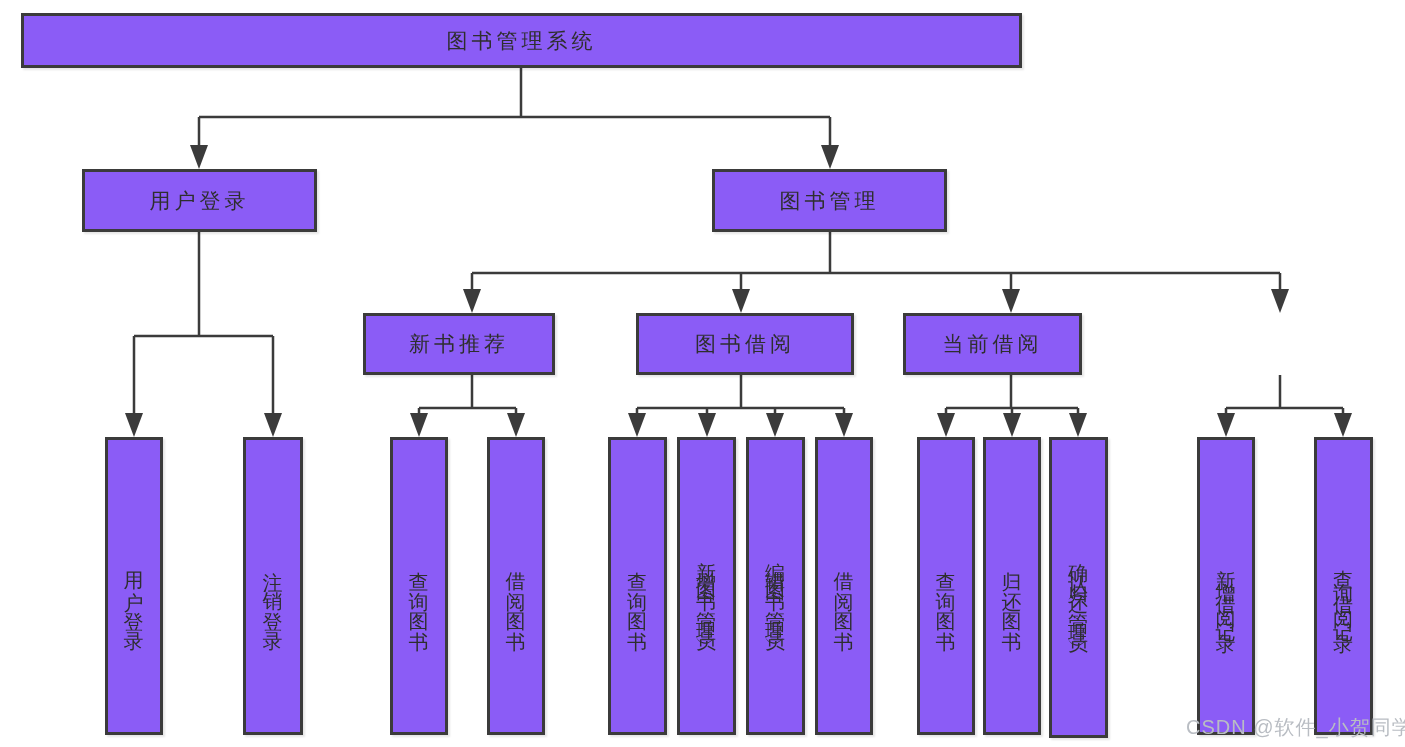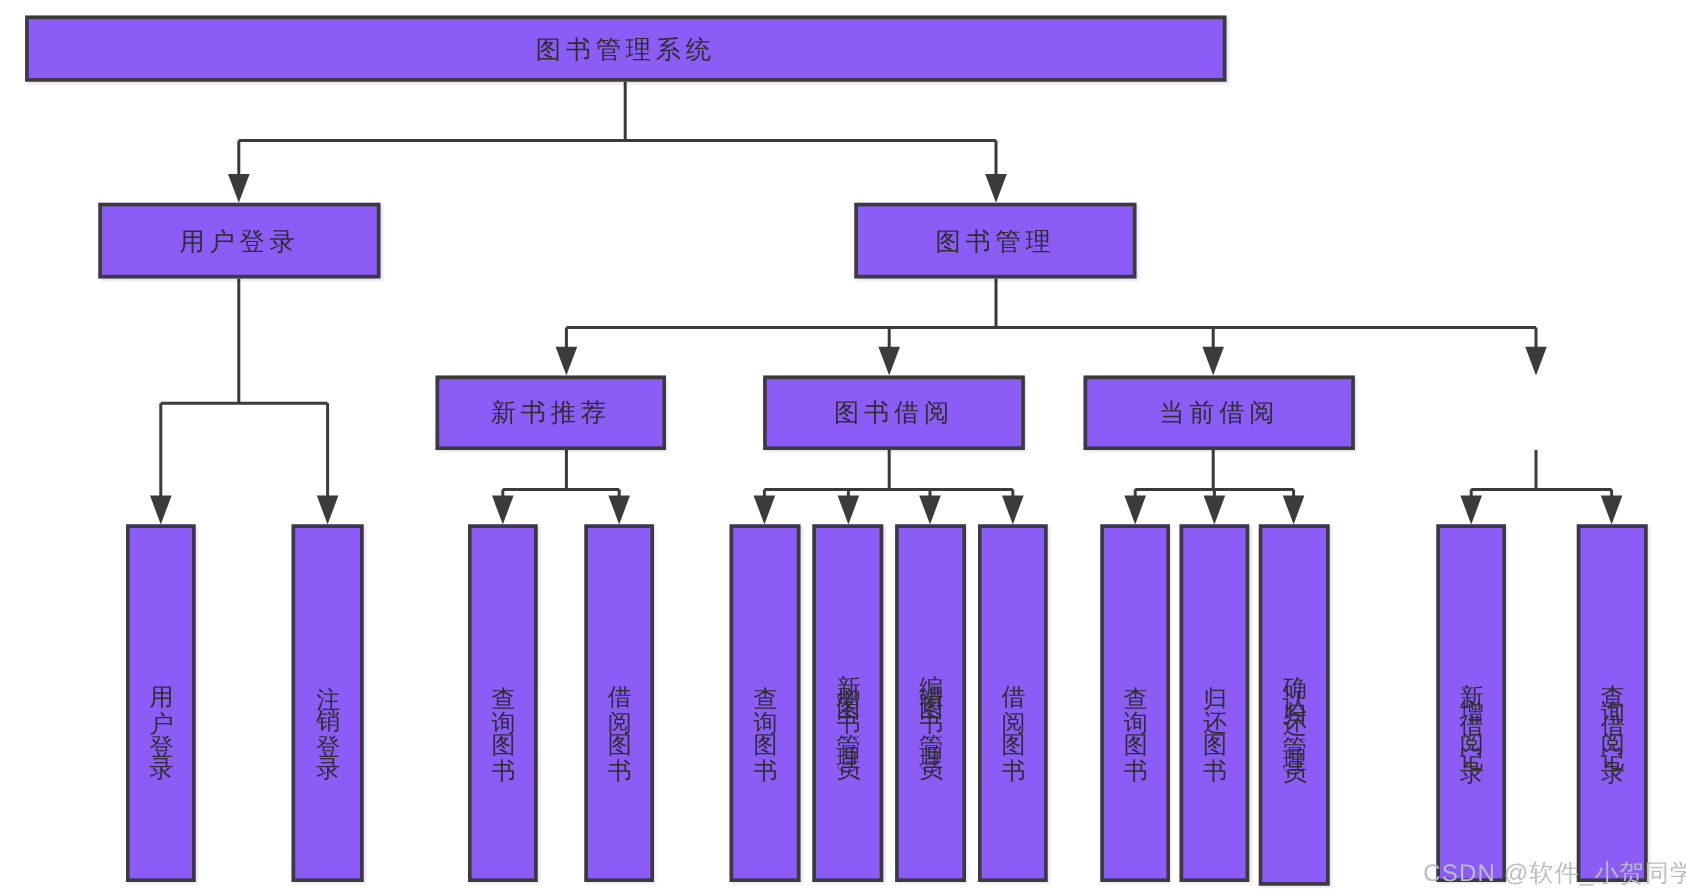--- a/index.html
+++ b/index.html
@@ -101,21 +101,21 @@
   <div class="box" style="left:712px; top:169px; width:235px; height:63px;">
     <span class="hlbl">图书管理</span>
   </div>
 
   <div class="box" style="left:363px; top:313px; width:192px; height:62px;">
     <span class="hlbl">新书推荐</span>
   </div>
   <div class="box" style="left:636px; top:313px; width:218px; height:62px;">
     <span class="hlbl">图书借阅</span>
   </div>
-  <div class="box" style="left:903px; top:313px; width:226px; height:62px;">
+  <div class="box" style="left:903px; top:313px; width:179px; height:62px;">
     <span class="hlbl">当前借阅</span>
   </div>
 
   <div class="box" style="left:105px; top:437px; width:58px; height:298px;">
     <span class="vtext s4">用户登录</span>
   </div>
   <div class="box" style="left:243px; top:437px; width:60px; height:298px;">
     <span class="vtext s4">注销登录</span>
   </div>
 

